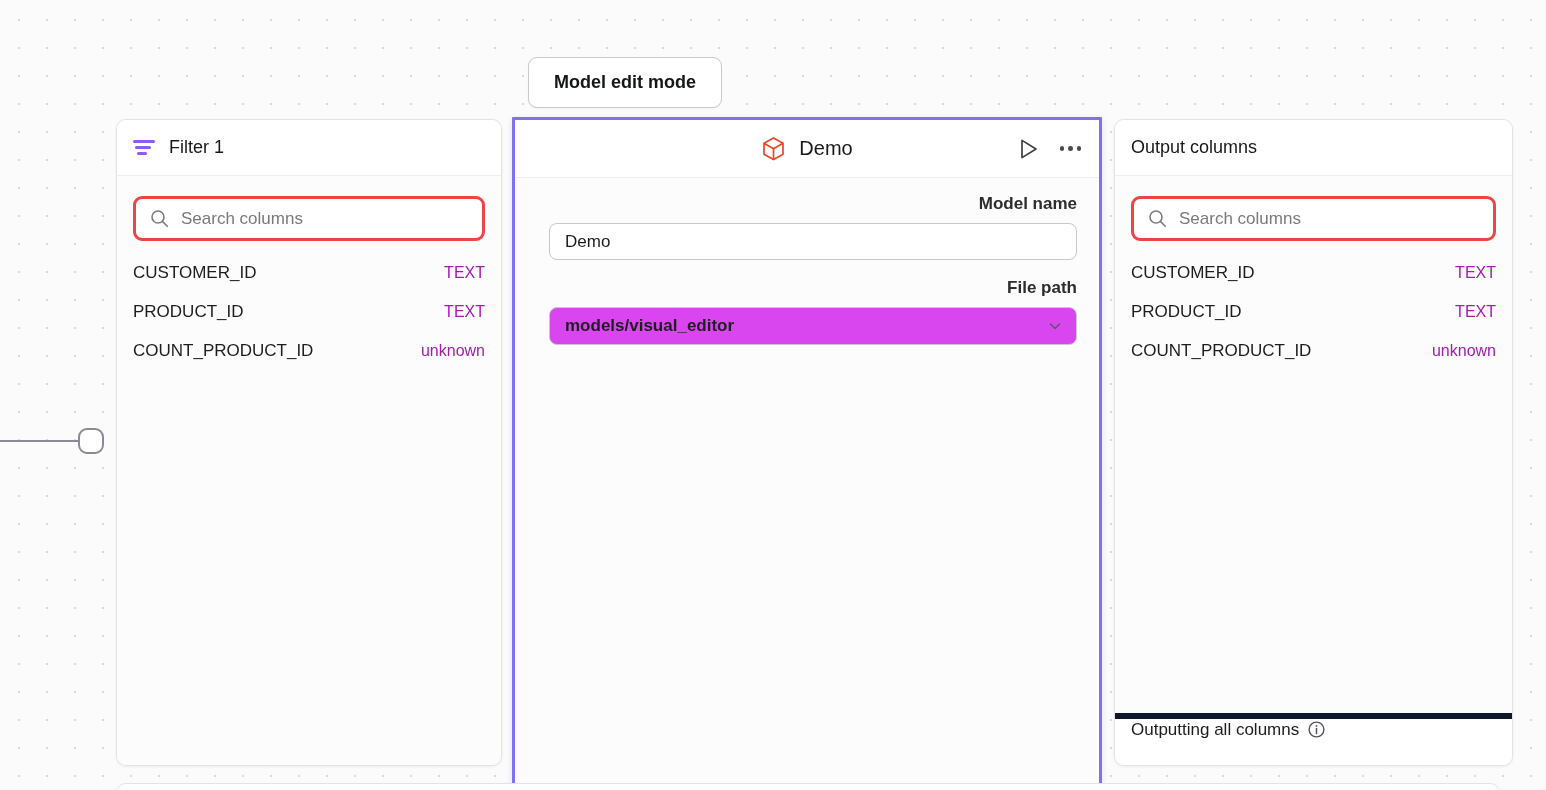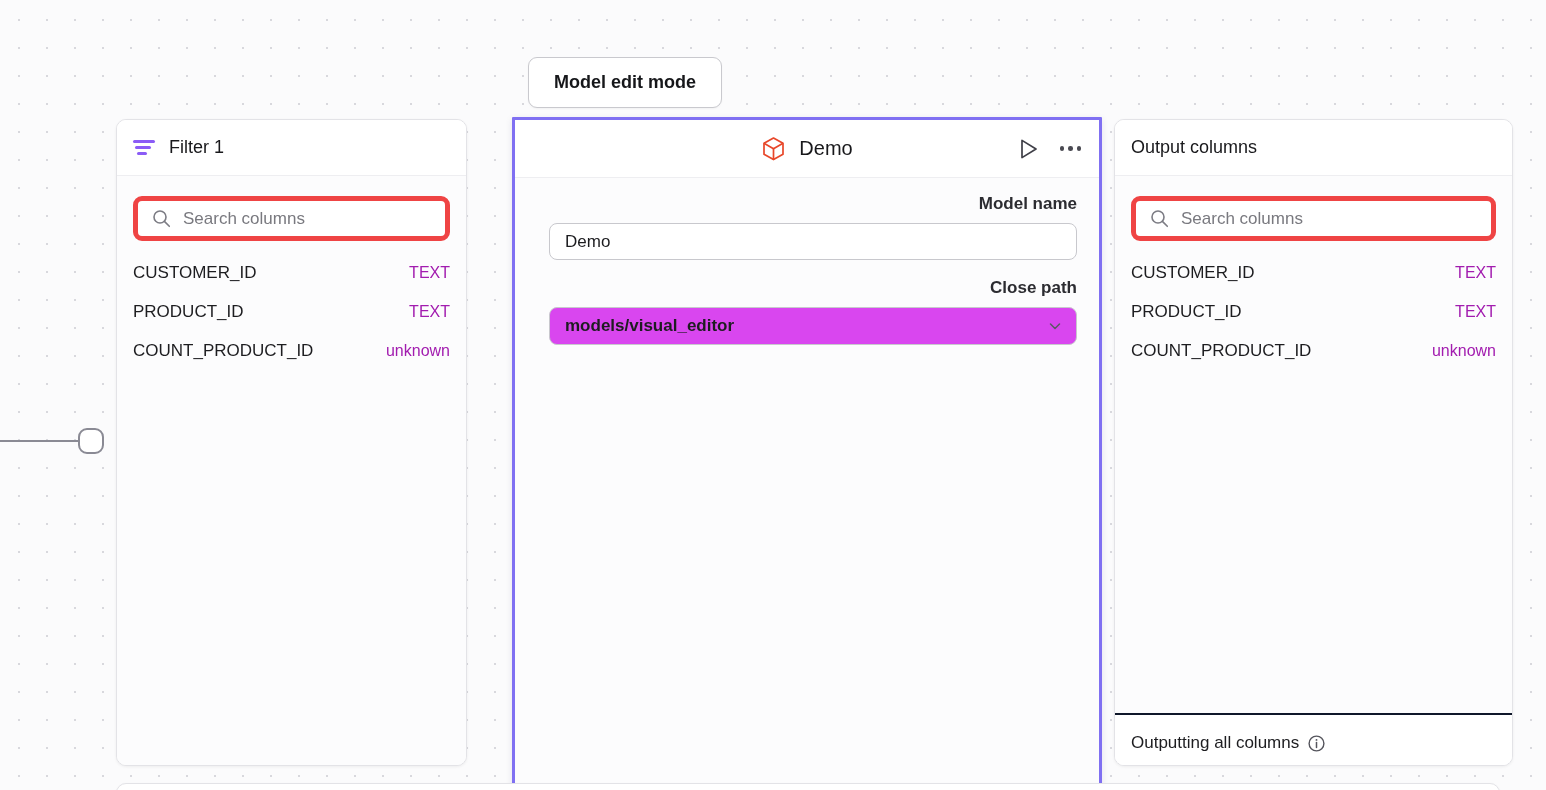--- a/index.html
+++ b/index.html
@@ -71,33 +71,33 @@
     font-size: 18px; color: #18181b;
   }
   .panel-body {
     flex: 1 1 auto;
     background: #fcfcfd;
     position: relative;
     overflow: hidden;
   }
 
   
-  #panel-filter { left: 116px; top: 119px; width: 351px; height: 647px; }
+  #panel-filter { left: 116px; top: 119px; width: 386px; height: 647px; }
   #panel-output { left: 1114px; top: 119px; width: 399px; height: 647px; }
 
   .filter-icon { width: 22px; margin-right: 14px; display: flex; flex-direction: column; gap: 3px; align-items: flex-start; }
   .filter-icon i { display: block; height: 3px; border-radius: 2px; background: #8b5cf6; }
   .filter-icon i:nth-child(1) { width: 22px; }
   .filter-icon i:nth-child(2) { width: 16px; margin-left: 2px;}
   .filter-icon i:nth-child(3) { width: 10px; margin-left: 4px;}
 
   .search-wrap { margin: 20px 16px 0 16px; }
   .search-box {
     height: 45px;
-    border: 5px solid #ef4444;
+    border: 3px solid #ef4444;
     border-radius: 9px;
     background: #ffffff;
     display: flex; align-items: center;
     padding: 0 14px;
     cursor: text;
   }
   .search-box svg { flex: 0 0 auto; margin-right: 12px; }
   .search-ph { font-size: 17px; color: #79797f; }
 
   .col-list { margin: 20px 16px 0 16px; }
@@ -171,24 +171,24 @@
     cursor: pointer;
   }
   .count-grp { display: flex; align-items: center; gap: 10px; cursor: pointer; }
   .count-num { font-size: 19px; color: #4b4b53; }
   .dash { display:block; width: 15px; height: 2.4px; background: #4b4b53; border-radius: 2px; }
 
   
   .output-footer {
     position: absolute; left: 0; bottom: 0; width: 100%;
     height: 52px;
-    display: flex; align-items: flex-end; gap: 8px;
-    padding: 12px 16px;
-    background: #ffffff;
-    border-top: 2px solid #0f172a;
+    display: flex; align-items: flex-start; gap: 8px;
+    padding: 1px 16px;
+    background: #ffffff;
+    border-top: 6px solid #0f172a;
   }
   .output-footer-text { font-size: 17px; color: #1d1d20; }
 
   
   #panel-bottom {
     position: absolute; left: 116px; top: 783px;
     width: 1384px; height: 40px;
     background: #ffffff;
     border: 1px solid #e3e3e7;
     border-radius: 10px;
@@ -265,21 +265,21 @@
             <span></span>
           </span>
       </span>
     </div>
     <div class="panel-body">
       <div class="model-form">
         <div class="field-label">Model name</div>
         <div class="text-input">
           <span>Demo</span>
         </div>
-        <div class="field-label">Close path</div>
+        <div class="field-label">File path</div>
         <div class="select-input">
           <span>models/visual_editor</span>
           <svg width="16" height="16" viewBox="0 0 16 16">
             <path d="M3.5 6 L8 10.5 L12.5 6" fill="none" stroke="#5a5a62" stroke-width="1.5" stroke-linecap="round" stroke-linejoin="round"></path>
           </svg>
         </div>
       </div>
 
       <div class="model-footer">
         <div class="rows-pill">

